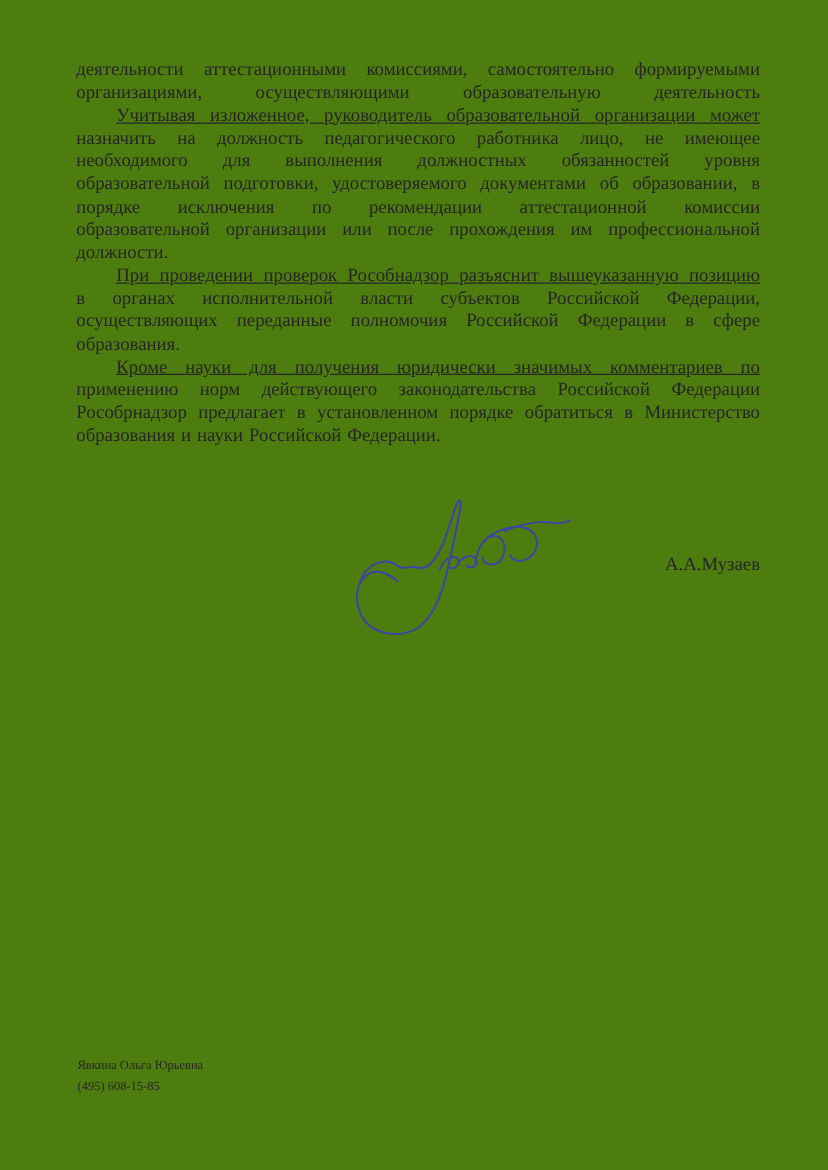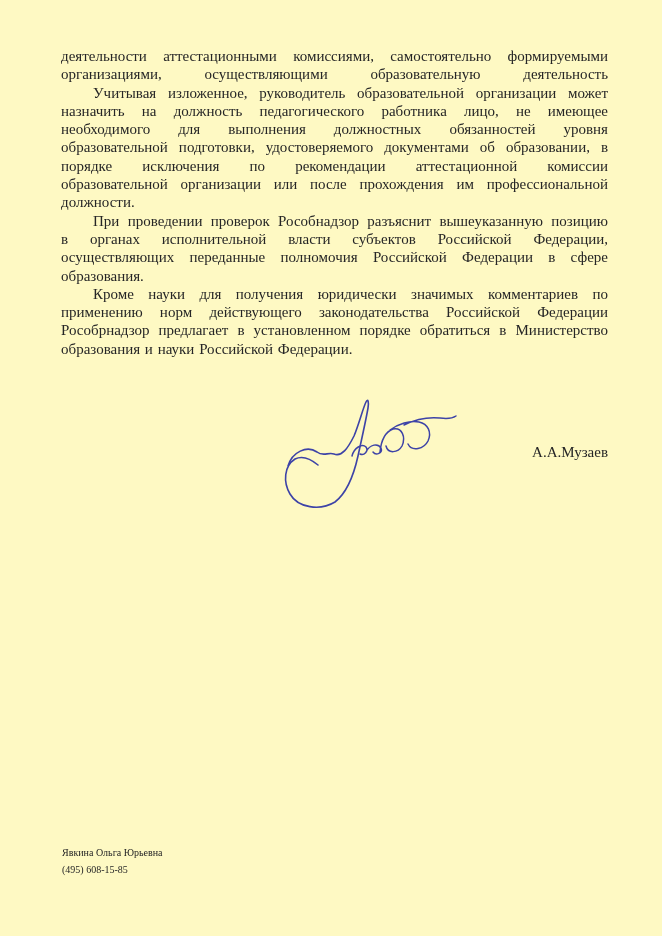--- a/index.html
+++ b/index.html
@@ -4,21 +4,21 @@
 <style>
   html, body {
     margin: 0;
     padding: 0;
     background: #ffffff;
   }
   .page {
     position: relative;
     width: 662px;
     height: 936px;
-    background: #fef9c3;
+    background: #4d7c0f;
     overflow: hidden;
     font-family: "Liberation Serif", "DejaVu Serif", serif;
     color: #262626;
   }
   .body-text {
     position: absolute;
     left: 61px;
     top: 47px;
     width: 547px;
     font-size: 15px;
@@ -31,20 +31,21 @@
     overflow: visible;
   }
   .body-text .line.fill {
     white-space: normal;
     text-align: justify;
     text-align-last: justify;
     word-spacing: normal;
   }
   .body-text .line.indent {
     text-indent: 32px;
+    text-decoration: underline;
   }
   .signature-block {
     position: absolute;
     left: 270px;
     top: 392px;
     width: 195px;
     height: 122px;
   }
   .signatory-name {
     position: absolute;

